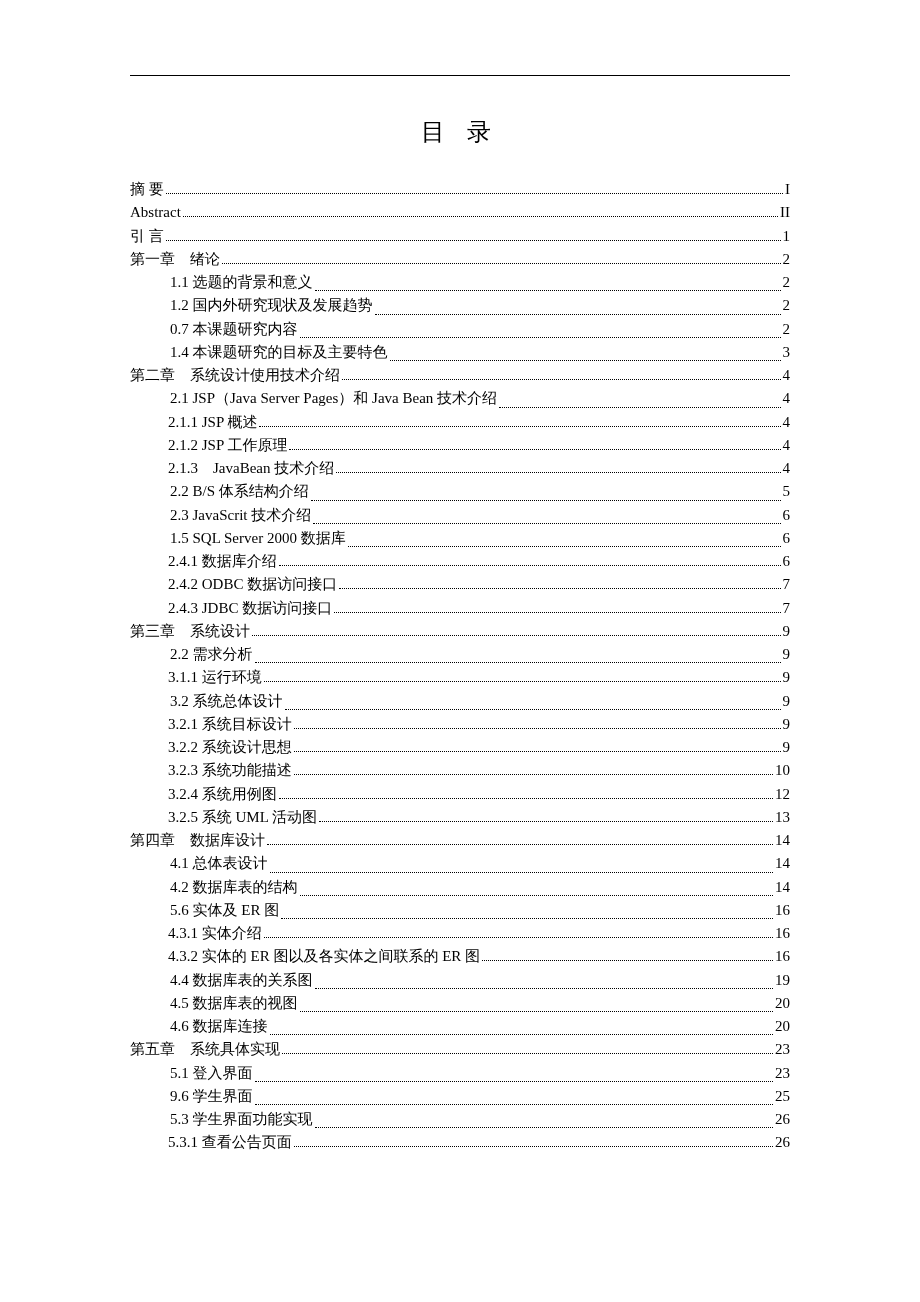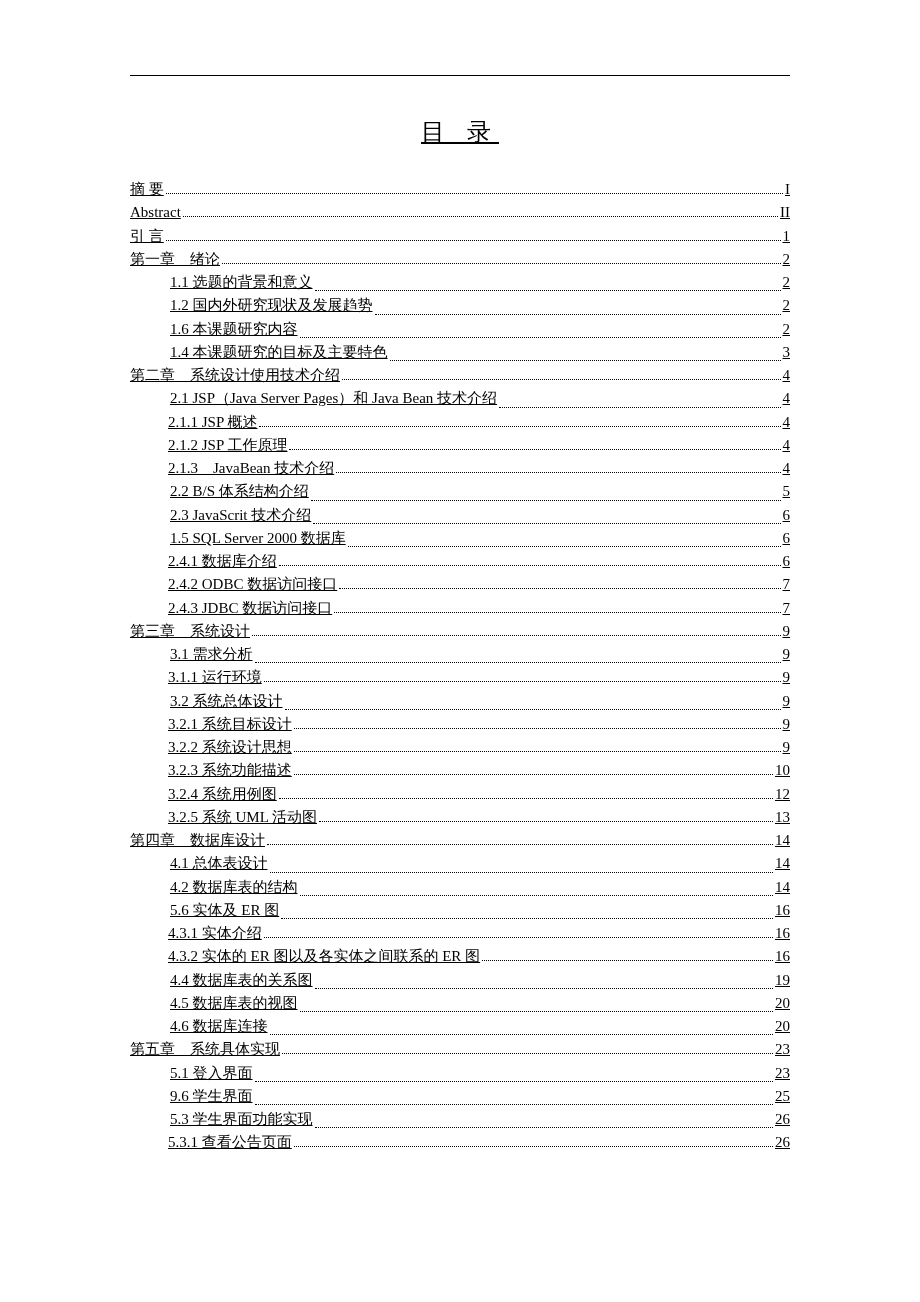--- a/index.html
+++ b/index.html
@@ -11,21 +11,20 @@
       width: 920px;
       height: 1302px;
       background: #fff;
       font-family: "SimSun", "宋体", serif;
       font-size: 15px;
       color: #000;
       position: relative;
     }
     .page {
       padding: 75px 130px 60px 130px;
-      text-decoration: underline;
     }
     .top-rule {
       border-top: 1.5px solid #000;
       margin-bottom: 40px;
     }
     .title {
       text-align: center;
       font-size: 24px;
       font-weight: normal;
       letter-spacing: 8px;
@@ -84,21 +83,21 @@
         <span class="toc-label">1.1 选题的背景和意义</span>
         <span class="dots"></span>
         <span class="toc-page">2</span>
       </div>
       <div class="toc-line lvl1">
         <span class="toc-label">1.2 国内外研究现状及发展趋势</span>
         <span class="dots"></span>
         <span class="toc-page">2</span>
       </div>
       <div class="toc-line lvl1">
-        <span class="toc-label">1.6 本课题研究内容</span>
+        <span class="toc-label">0.7 本课题研究内容</span>
         <span class="dots"></span>
         <span class="toc-page">2</span>
       </div>
       <div class="toc-line lvl1">
         <span class="toc-label">1.4 本课题研究的目标及主要特色</span>
         <span class="dots"></span>
         <span class="toc-page">3</span>
       </div>
       <div class="toc-line lvl0">
         <span class="toc-label">第二章　系统设计使用技术介绍</span>
@@ -154,21 +153,21 @@
         <span class="toc-label">2.4.3 JDBC 数据访问接口</span>
         <span class="dots"></span>
         <span class="toc-page">7</span>
       </div>
       <div class="toc-line lvl0">
         <span class="toc-label">第三章　系统设计</span>
         <span class="dots"></span>
         <span class="toc-page">9</span>
       </div>
       <div class="toc-line lvl1">
-        <span class="toc-label">3.1 需求分析</span>
+        <span class="toc-label">2.2 需求分析</span>
         <span class="dots"></span>
         <span class="toc-page">9</span>
       </div>
       <div class="toc-line lvl2">
         <span class="toc-label">3.1.1 运行环境</span>
         <span class="dots"></span>
         <span class="toc-page">9</span>
       </div>
       <div class="toc-line lvl1">
         <span class="toc-label">3.2 系统总体设计</span>

